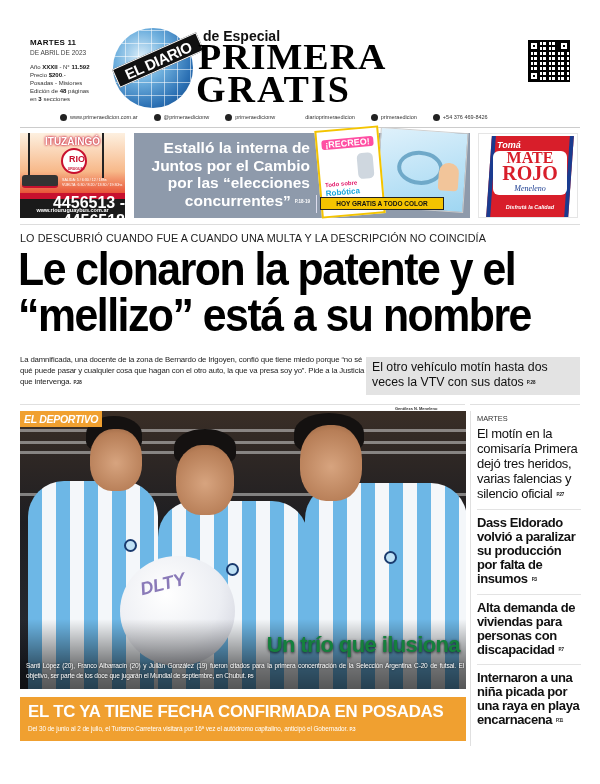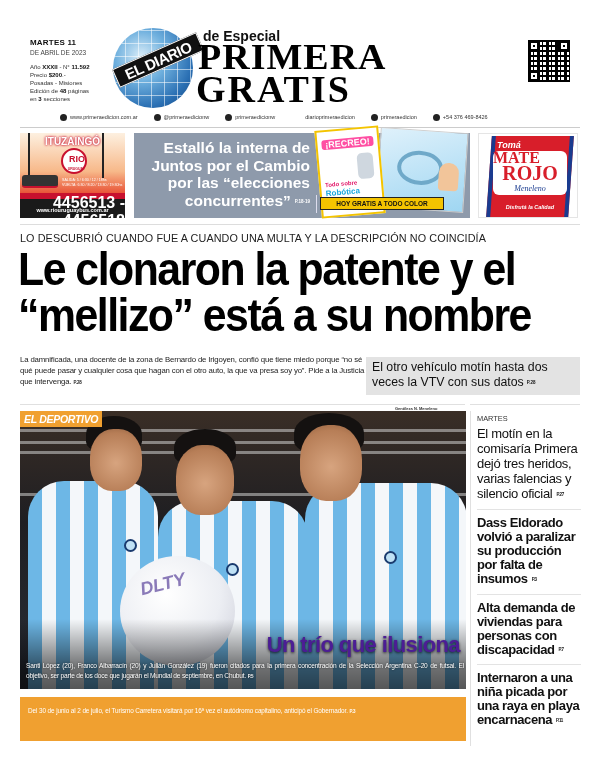--- a/index.html
+++ b/index.html
@@ -61,21 +61,21 @@
   .mag1 .robot { position: absolute; right: 6px; top: 24px; width: 16px; height: 26px; background: #cfd7df; border-radius: 5px; }
   .mag2 { position: absolute; left: 244px; top: -3px; width: 88px; height: 80px; background: linear-gradient(160deg, #dff1fb, #9fd6f2); border: 1px solid #ccc; transform: rotate(4deg); }
   .mag2 .circ { position: absolute; left: 18px; top: 20px; width: 46px; height: 34px; border: 4px solid #6fa9c9; border-radius: 50%; }
   .mag2 .kid { position: absolute; right: 6px; top: 30px; width: 20px; height: 28px; background: #f2c59a; border-radius: 10px 10px 4px 4px; }
   .free-tag { position: absolute; left: 186px; top: 64px; width: 124px; height: 13px; background: #f4c400; border: 1px solid #222; color: #111; font-weight: bold; font-size: 6.5px; text-align: center; line-height: 11px; }
 
   .mate-ad { left: 478px; top: 133px; width: 100px; height: 85px; background: #fff; border: 1px solid #e5e5e5; overflow: hidden; }
   .mate-ad .red { position: absolute; left: 10px; top: 2px; width: 82px; height: 82px; background: #d81e2a; transform: skewX(-4deg); border-left: 4px solid #1a3b8f; border-right: 4px solid #1a3b8f; }
   .mate-ad .toma { position: absolute; left: 18px; top: 6px; color: #fff; font-style: italic; font-weight: bold; font-size: 9px; }
   .mate-ad .banner { position: absolute; left: 14px; top: 17px; width: 74px; height: 44px; background: #fff; border-radius: 6px; }
-  .mate-ad .mate { position: absolute; left: 14px; top: 16px; width: 74px; color: #d81e2a; font-family: "Liberation Serif", serif; font-weight: bold; font-size: 16px; line-height: 15px; }
+  .mate-ad .mate { position: absolute; left: 14px; top: 16px; width: 74px; text-align: center; color: #d81e2a; font-family: "Liberation Serif", serif; font-weight: bold; font-size: 16px; line-height: 15px; }
   .mate-ad .rojo { position: absolute; left: 14px; top: 30px; width: 74px; text-align: center; color: #d81e2a; font-family: "Liberation Serif", serif; font-weight: bold; font-size: 20px; line-height: 18px; }
   .mate-ad .esp { position: absolute; left: 14px; top: 50px; width: 74px; text-align: center; color: #1a3b8f; font-style: italic; font-family: "Liberation Serif", serif; font-size: 8px; }
   .mate-ad .disf { position: absolute; left: 14px; top: 70px; width: 74px; text-align: center; color: #fff; font-style: italic; font-weight: bold; font-size: 5.5px; }
 
   .rule-2 { left: 20px; top: 224px; width: 560px; height: 1px; background: #ddd; }
 
   
   .kicker { left: 20px; top: 232px; font-size: 10.8px; color: #222; letter-spacing: 0.1px; }
   .headline { left: 18px; top: 246px; width: 570px; font-family: "Liberation Sans", sans-serif; font-weight: bold; font-size: 46px; line-height: 46px; letter-spacing: -1.6px; color: #000; transform: scaleX(0.93); transform-origin: left top; }
   .lead { left: 20px; top: 354px; width: 345px; font-size: 7.8px; line-height: 11px; color: #222; letter-spacing: -0.15px; }
@@ -93,21 +93,21 @@
   .photo .shirt { position: absolute; border-radius: 36px 36px 0 0;
     background: repeating-linear-gradient(90deg, #6db7e6 0 14px, #f4f7fa 14px 28px); }
   .photo .head { position: absolute; border-radius: 45% 45% 42% 42%; background: radial-gradient(circle at 50% 55%, #d7a47f 0%, #b77e57 70%, #8a5a3a 100%); }
   .photo .hair { position: absolute; border-radius: 50% 50% 30% 30%; background: #141110; }
   .photo .crest { position: absolute; width: 13px; height: 13px; border-radius: 50%; border: 2px solid #1a3b6f; background: #bfe1f5; }
   .photo .ball { position: absolute; left: 100px; top: 145px; width: 115px; height: 110px; border-radius: 50%;
     background: radial-gradient(circle at 40% 35%, #ffffff 0%, #eceef3 55%, #c9cbd6 100%); }
   .photo .ball .brand { position: absolute; left: 20px; top: 18px; font-weight: bold; font-size: 18px; color: #8a7ab8; transform: rotate(-14deg); font-style: italic; }
   .photo .shade { position: absolute; left: 0; bottom: 0; width: 100%; height: 70px; background: linear-gradient(180deg, rgba(0,0,0,0) 0%, rgba(0,0,0,0.55) 70%, rgba(0,0,0,0.65) 100%); }
   .section-tag { left: 20px; top: 411px; background: #f0a030; color: #fff; font-weight: bold; font-style: italic; font-size: 10.5px; padding: 2px 4px; letter-spacing: -0.3px; }
-  .photo-title { left: 250px; top: 632px; width: 210px; text-align: right; color: #4c1d95; font-weight: bold; font-size: 22px; letter-spacing: -0.6px; text-shadow: 0 1px 3px rgba(0,0,0,0.8); }
+  .photo-title { left: 250px; top: 632px; width: 210px; text-align: right; color: #15803d; font-weight: bold; font-size: 22px; letter-spacing: -0.6px; text-shadow: 0 1px 3px rgba(0,0,0,0.8); }
   .photo-caption { left: 26px; top: 661px; width: 438px; color: #fff; font-size: 6.6px; line-height: 9.5px; letter-spacing: -0.2px; text-align: justify; text-shadow: 0 0 2px rgba(0,0,0,0.7); }
   .photo-caption .pg { font-size: 4.5px; font-weight: bold; }
 
   
   .tc-bar { left: 20px; top: 697px; width: 446px; height: 44px; background: #f0a030; padding: 6px 8px; color: #fff; }
   .tc-bar .t { font-weight: bold; font-size: 16.8px; letter-spacing: -0.2px; line-height: 18px; }
   .tc-bar .s { font-size: 6.4px; margin-top: 4px; letter-spacing: -0.1px; }
   .tc-bar .pg { font-size: 4.5px; font-weight: bold; }
 
   
@@ -273,20 +273,21 @@
   <div class="shade"></div>
 </div>
 <div class="abs section-tag">EL DEPORTIVO</div>
 <div class="abs photo-title">Un trío que ilusiona</div>
 <div class="abs photo-caption">
   <span>Santi López (20), Franco Albarracín (20) y Julián González (19) fueron citados para la primera concentración de la Selección Argentina C-20 de futsal. El objetivo, ser parte de los doce que jugarán el Mundial de septiembre, en Chubut.</span>
   <span class="pg">P.5</span>
 </div>
 
 <div class="abs tc-bar">
+  <div class="t">EL TC YA TIENE FECHA CONFIRMADA EN POSADAS</div>
   <div class="s">
     <span>Del 30 de junio al 2 de julio, el Turismo Carretera visitará por 16ª vez el autódromo capitalino, anticipó el Gobernador.</span>
     <span class="pg">P.3</span>
   </div>
 </div>
 
 <div class="abs col-right">
   <div class="sec">MARTES</div>
   <div class="s1"><span>El motín en la comisaría Primera dejó tres heridos, varias falencias y silencio oficial</span><span class="pg">P.27</span></div>
   <div class="div"></div>

